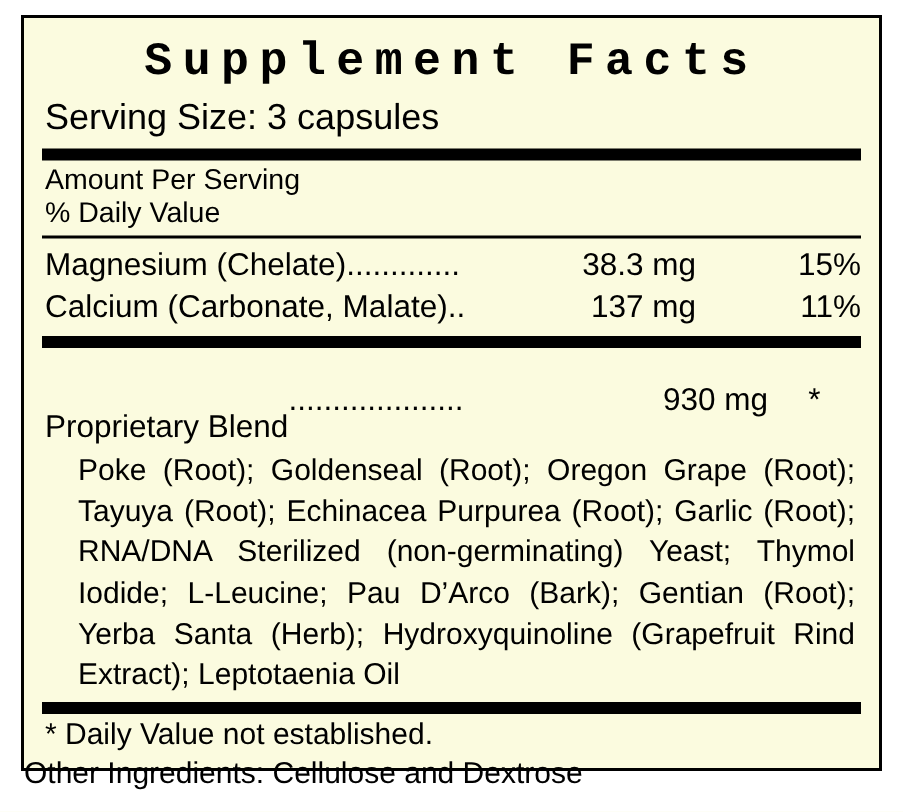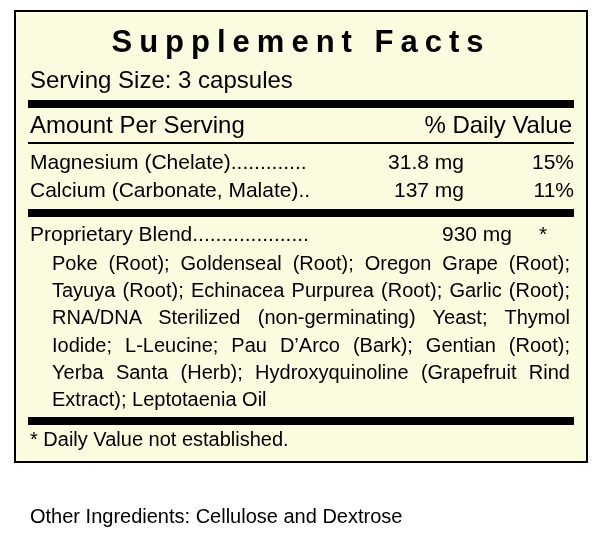--- a/index.html
+++ b/index.html
@@ -27,20 +27,21 @@
     padding: 6px 12px 8px 12px;
   }
 
   .title {
     font-size: 31px;
     font-weight: bold;
     letter-spacing: 7px;
     text-align: center;
     margin: 6px 0 6px 0;
     white-space: nowrap;
+    font-family: Liberation Mono, monospace;
   }
 
   .serving {
     font-size: 24px;
     margin: 0 0 6px 2px;
   }
 
   .rule-thick {
     border: none;
     border-top: 8px solid #000000;
@@ -71,28 +72,30 @@
   }
   .row .dv {
     width: 62px;
     text-align: right;
     white-space: nowrap;
     padding-left: 48px;
   }
 
   .head-row {
     display: flex;
-    font-size: 24px;
+    font-size: 19px;
     margin: 0 0 0 2px;
+    flex-direction: column;
   }
   .head-row .left { flex: 1 1 auto; }
   .head-row .right { white-space: nowrap; padding-right: 2px; }
 
   .blend-row .label {
     letter-spacing: 0px;
+    margin-top: 36px;
   }
   .blend-row .dv-star {
     width: 62px;
     text-align: center;
   }
 
   .blend-list {
     font-size: 20px;
     line-height: 1.36;
     text-align: justify;
@@ -101,21 +104,21 @@
     hyphens: manual;
   }
 
   .footnote {
     font-size: 20px;
     margin: 2px 0 2px 2px;
   }
 
   .other {
     position: absolute;
-    left: 30px;
+    left: 16px;
     top: 505px;
     font-size: 20px;
   }
 </style>
 </head>
 <body>
 
 <div class="panel">
 
   <div class="title">Supplement Facts</div>
@@ -127,21 +130,21 @@
   <div class="head-row">
     <span class="left">Amount Per Serving</span>
     <span class="right">% Daily Value</span>
   </div>
 
   <hr class="rule-thin">
 
   <div class="row">
     <span class="label">Magnesium (Chelate)</span>
     <span class="spacer">.............</span>
-    <span class="amount">31.8 mg</span>
+    <span class="amount">38.3 mg</span>
     <span class="dv">15%</span>
   </div>
 
   <div class="row">
     <span class="label">Calcium (Carbonate, Malate)</span>
     <span class="spacer">..</span>
     <span class="amount">137 mg</span>
     <span class="dv">11%</span>
   </div>
 

